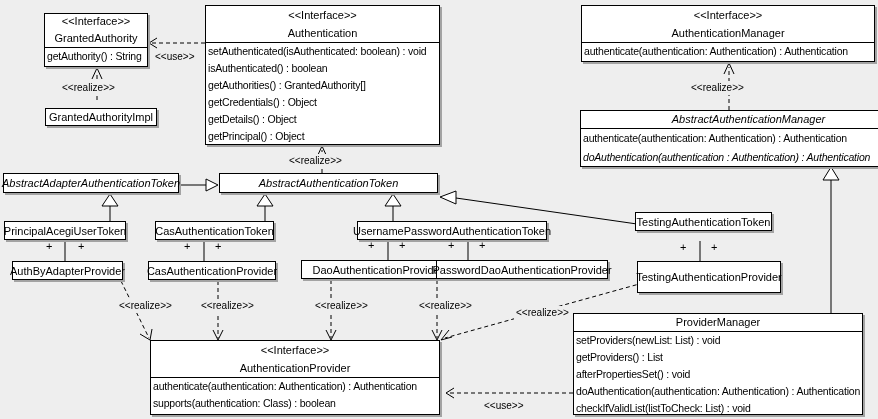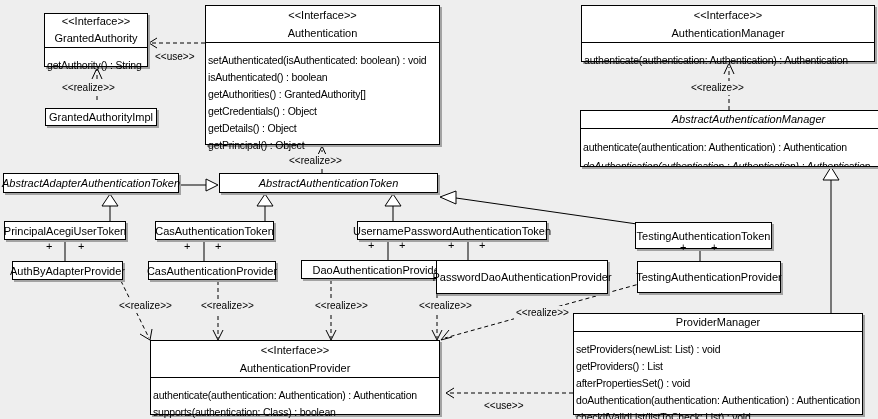--- a/index.html
+++ b/index.html
@@ -13,21 +13,21 @@
   svg.wires{position:absolute;left:0;top:0;z-index:1;}
   .uml-box{
     position:absolute;z-index:2;background:#ffffff;border:1px solid #000;
     box-shadow:2px 2px 0 #a3a3a3;box-sizing:border-box;
     display:flex;flex-direction:column;
   }
   .hdr{text-align:center;flex:none;}
   .hdr .stereo,.hdr .cname{font-size:11px;line-height:18px;white-space:nowrap;}
   .hdr.one .cname{line-height:17px;}
   .single{align-items:center;justify-content:center;font-size:11px;white-space:nowrap;text-align:center;}
-  .methods{border-top:1px solid #000;flex:1;padding-top:9px;}
+  .methods{border-top:1px solid #000;flex:1;padding-top:0;}
   .m{font-size:10.5px;line-height:17px;padding-left:2px;white-space:nowrap;letter-spacing:-0.2px;}
   .tall .m{line-height:19px;}
   .italic{font-style:italic;}
   .clip{overflow:hidden;}
   .lbl{position:absolute;z-index:3;font-size:10px;line-height:12px;background:#eeeeee;padding:1px 2px;white-space:nowrap;}
   .plus{position:absolute;z-index:3;font-size:11px;line-height:11px;}
 </style>
 </head>
 <body>
 
@@ -150,37 +150,37 @@
   </div>
 
   <div class="uml-box single" style="left:155px;top:221px;width:119px;height:19px">
     <span>CasAuthenticationToken</span>
   </div>
 
   <div class="uml-box single" style="left:357px;top:221px;width:190px;height:19px">
     <span>UsernamePasswordAuthenticationToken</span>
   </div>
 
-  <div class="uml-box single" style="left:635px;top:222px;width:137px;height:27px">
+  <div class="uml-box single" style="left:635px;top:212px;width:137px;height:19px">
     <span>TestingAuthenticationToken</span>
   </div>
 
   <div class="uml-box single" style="left:12px;top:261px;width:111px;height:19px">
     <span>AuthByAdapterProvider</span>
   </div>
 
   <div class="uml-box single" style="left:148px;top:261px;width:128px;height:19px">
     <span>CasAuthenticationProvider</span>
   </div>
 
   <div class="uml-box single" style="left:301px;top:260px;width:154px;height:19px">
     <span>DaoAuthenticationProvider</span>
   </div>
 
-  <div class="uml-box single" style="left:436px;top:260px;width:172px;height:34px">
+  <div class="uml-box single" style="left:436px;top:260px;width:172px;height:19px">
     <span>PasswordDaoAuthenticationProvider</span>
   </div>
 
   <div class="uml-box single" style="left:637px;top:261px;width:144px;height:32px">
     <span>TestingAuthenticationProvider</span>
   </div>
 
   <div class="uml-box" style="left:150px;top:340px;width:290px;height:75px">
     <div class="hdr">
       <div class="stereo">&lt;&lt;Interface&gt;&gt;</div>

